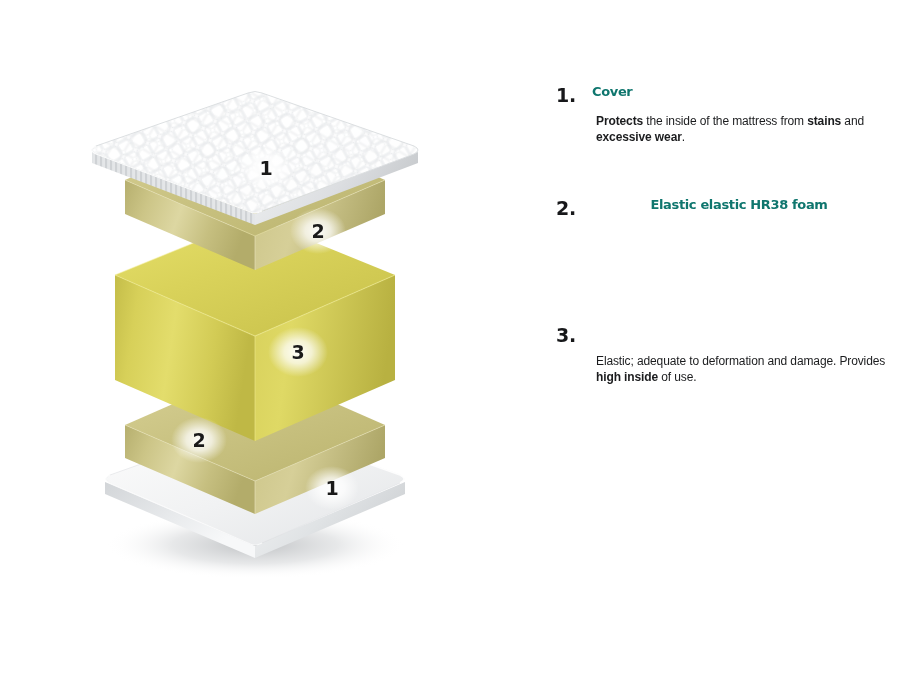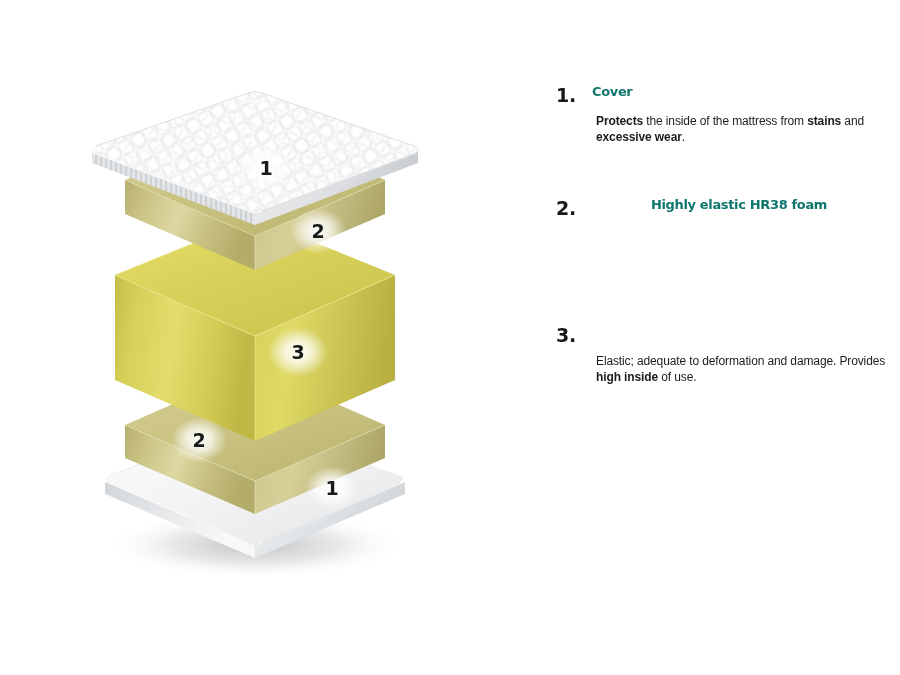--- a/index.html
+++ b/index.html
@@ -319,21 +319,21 @@
       <div class="legend-head">
         <div class="legend-index">1.</div>
         <div class="legend-title left">Cover</div>
       </div>
       <div class="legend-desc"><b>Protects</b><span> the inside of the mattress from </span><b>stains</b><span> and </span><b>excessive wear</b><span>.</span></div>
     </div>
 
     <div class="legend-item" id="legend-item-2">
       <div class="legend-head">
         <div class="legend-index">2.</div>
-        <div class="legend-title centered">Highly elastic HR38 foam</div>
+        <div class="legend-title centered">Elastic elastic HR38 foam</div>
       </div>
     </div>
 
     <div class="legend-item" id="legend-item-3">
       <div class="legend-head">
         <div class="legend-index">3.</div>
       </div>
       <div class="legend-desc"><span>Elastic; adequate to deformation and damage. Provides </span><b>high inside</b><span> of use.</span></div>
     </div>
 

